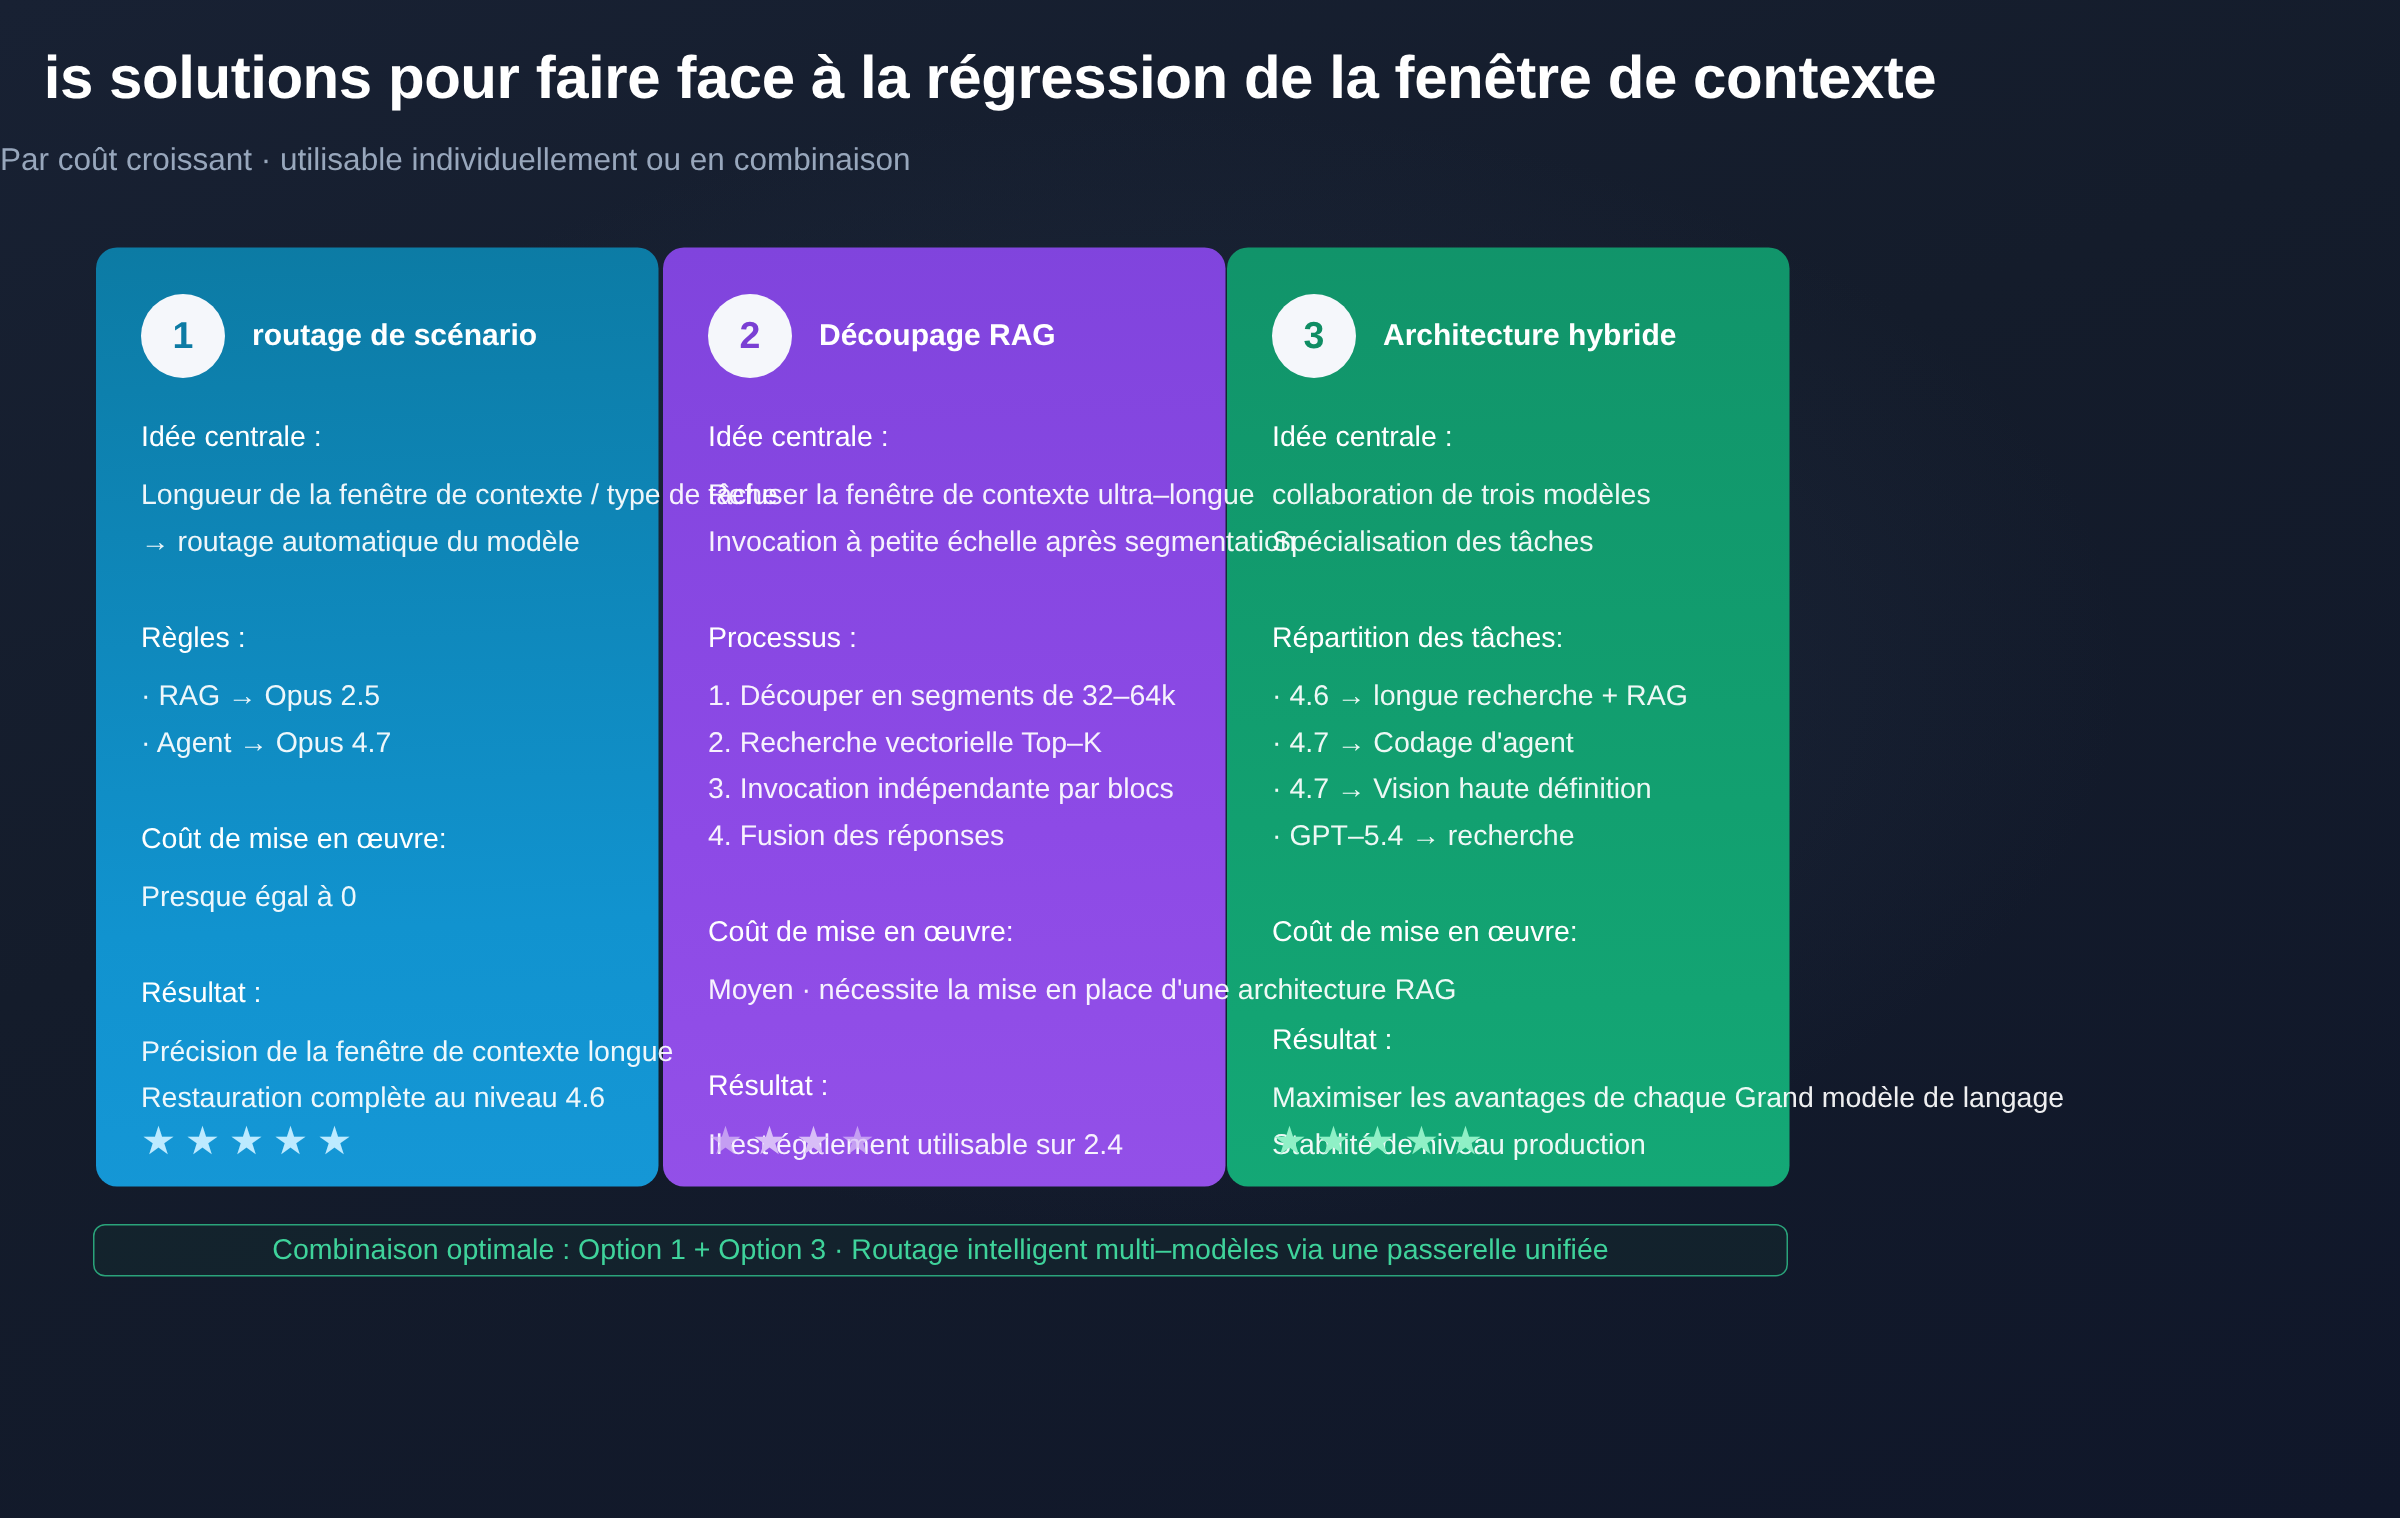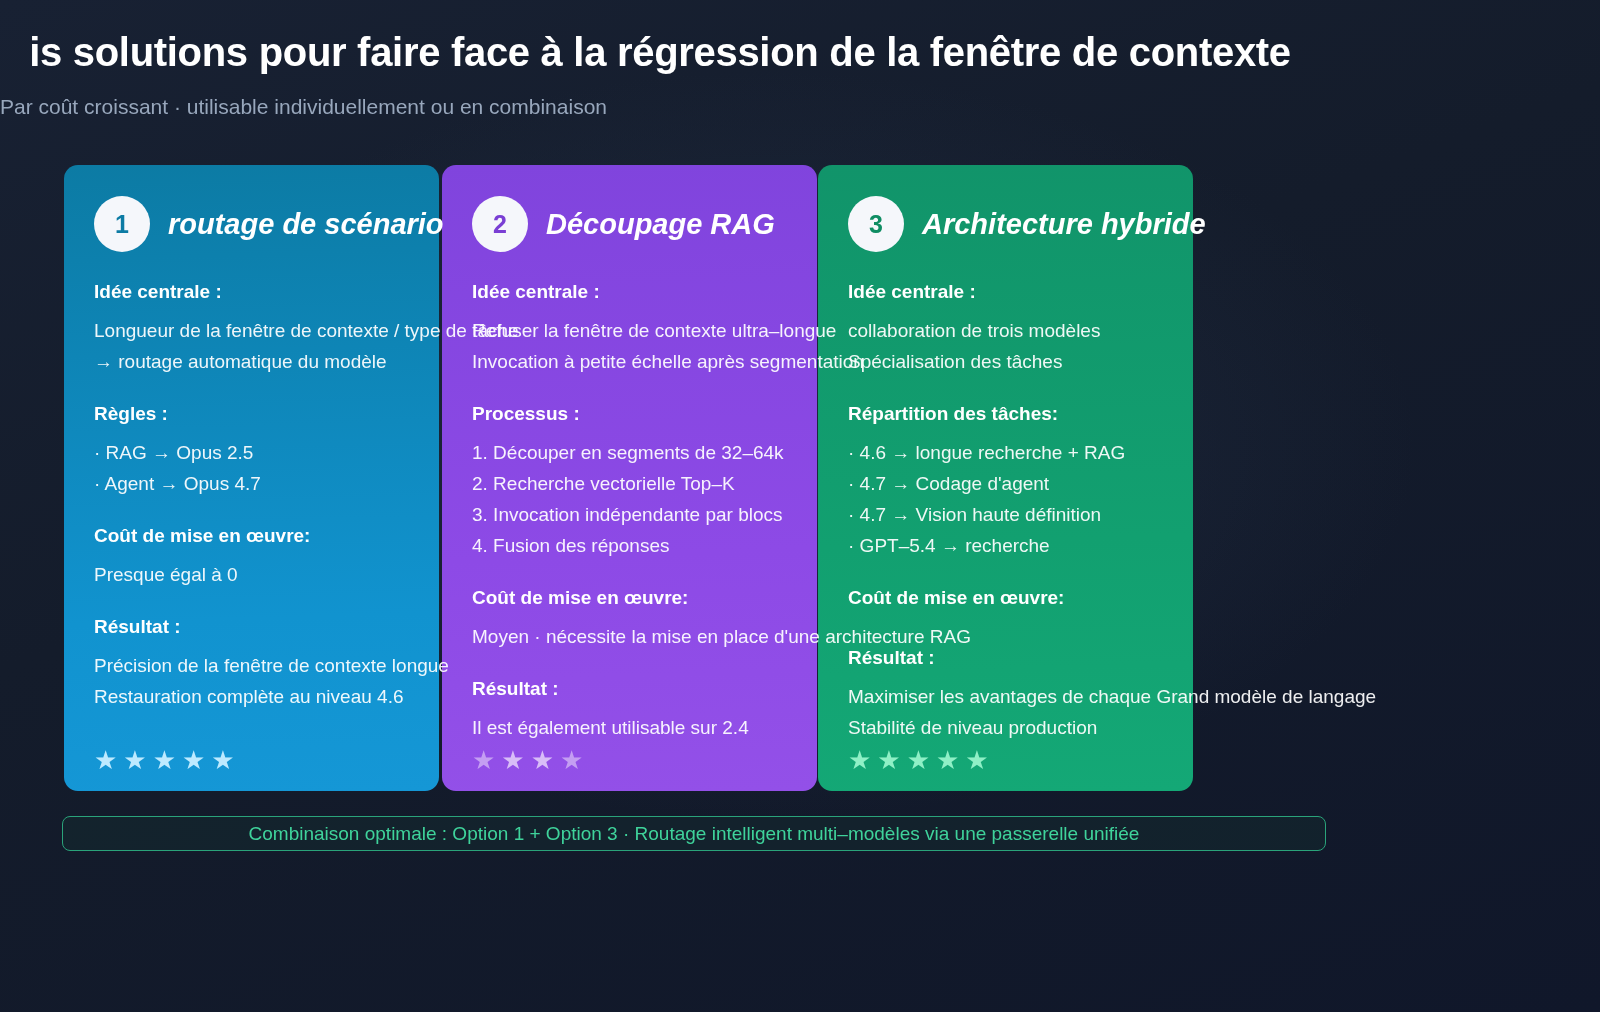--- a/index.html
+++ b/index.html
@@ -62,25 +62,25 @@
   .badge {
     width: 56px; height: 56px; border-radius: 50%;
     background: #f5f7fb;
     display: flex; align-items: center; justify-content: center;
     font-size: 25px; font-weight: 600;
     flex: 0 0 auto;
   }
   .badge-1 { color: #0c7ba4; }
   .badge-2 { color: #7a3fd4; }
   .badge-3 { color: #0f8d63; }
-  .card-title { color: #ffffff; font-size: 29px; font-weight: 700; white-space: nowrap; font-style: italic; }
+  .card-title { color: #ffffff; font-size: 20px; font-weight: 700; white-space: nowrap; }
 
   .sec-label {
-    font-size: 19px; font-weight: 700; color: #ffffff;
-    margin-top: 0; margin-bottom: 12px; white-space: nowrap;
+    font-size: 19px; font-weight: 400; color: #ffffff;
+    margin-top: 12px; margin-bottom: 12px; white-space: nowrap;
   }
   .sec-gap { height: 26px; }
   .line {
     font-size: 19px; font-weight: 400;
     color: rgba(255,255,255,0.93);
     line-height: 31px;
     white-space: nowrap;
   }
   .list .line { line-height: 31px; }
 
@@ -94,21 +94,21 @@
   .star { display: inline-block; }
   .s-1 { color: #bdeaff; }
   .s-2 { color: #d8bdf7; }
   .s-3 { color: #8ff0c6; }
   .star.dim { opacity: 0.72; }
 
   
   .footer-pill {
     position: absolute;
     left: 62px; top: 816px;
-    width: 1264px; height: 35px;
+    width: 1130px; height: 35px;
     border: 1px solid #2aa37a;
     border-radius: 8px;
     background: rgba(22,58,52,0.28);
     display: flex; align-items: center; justify-content: center;
   }
   .footer-text {
     color: #3fd39b;
     font-size: 19px;
     font-weight: 400;
     white-space: nowrap;

